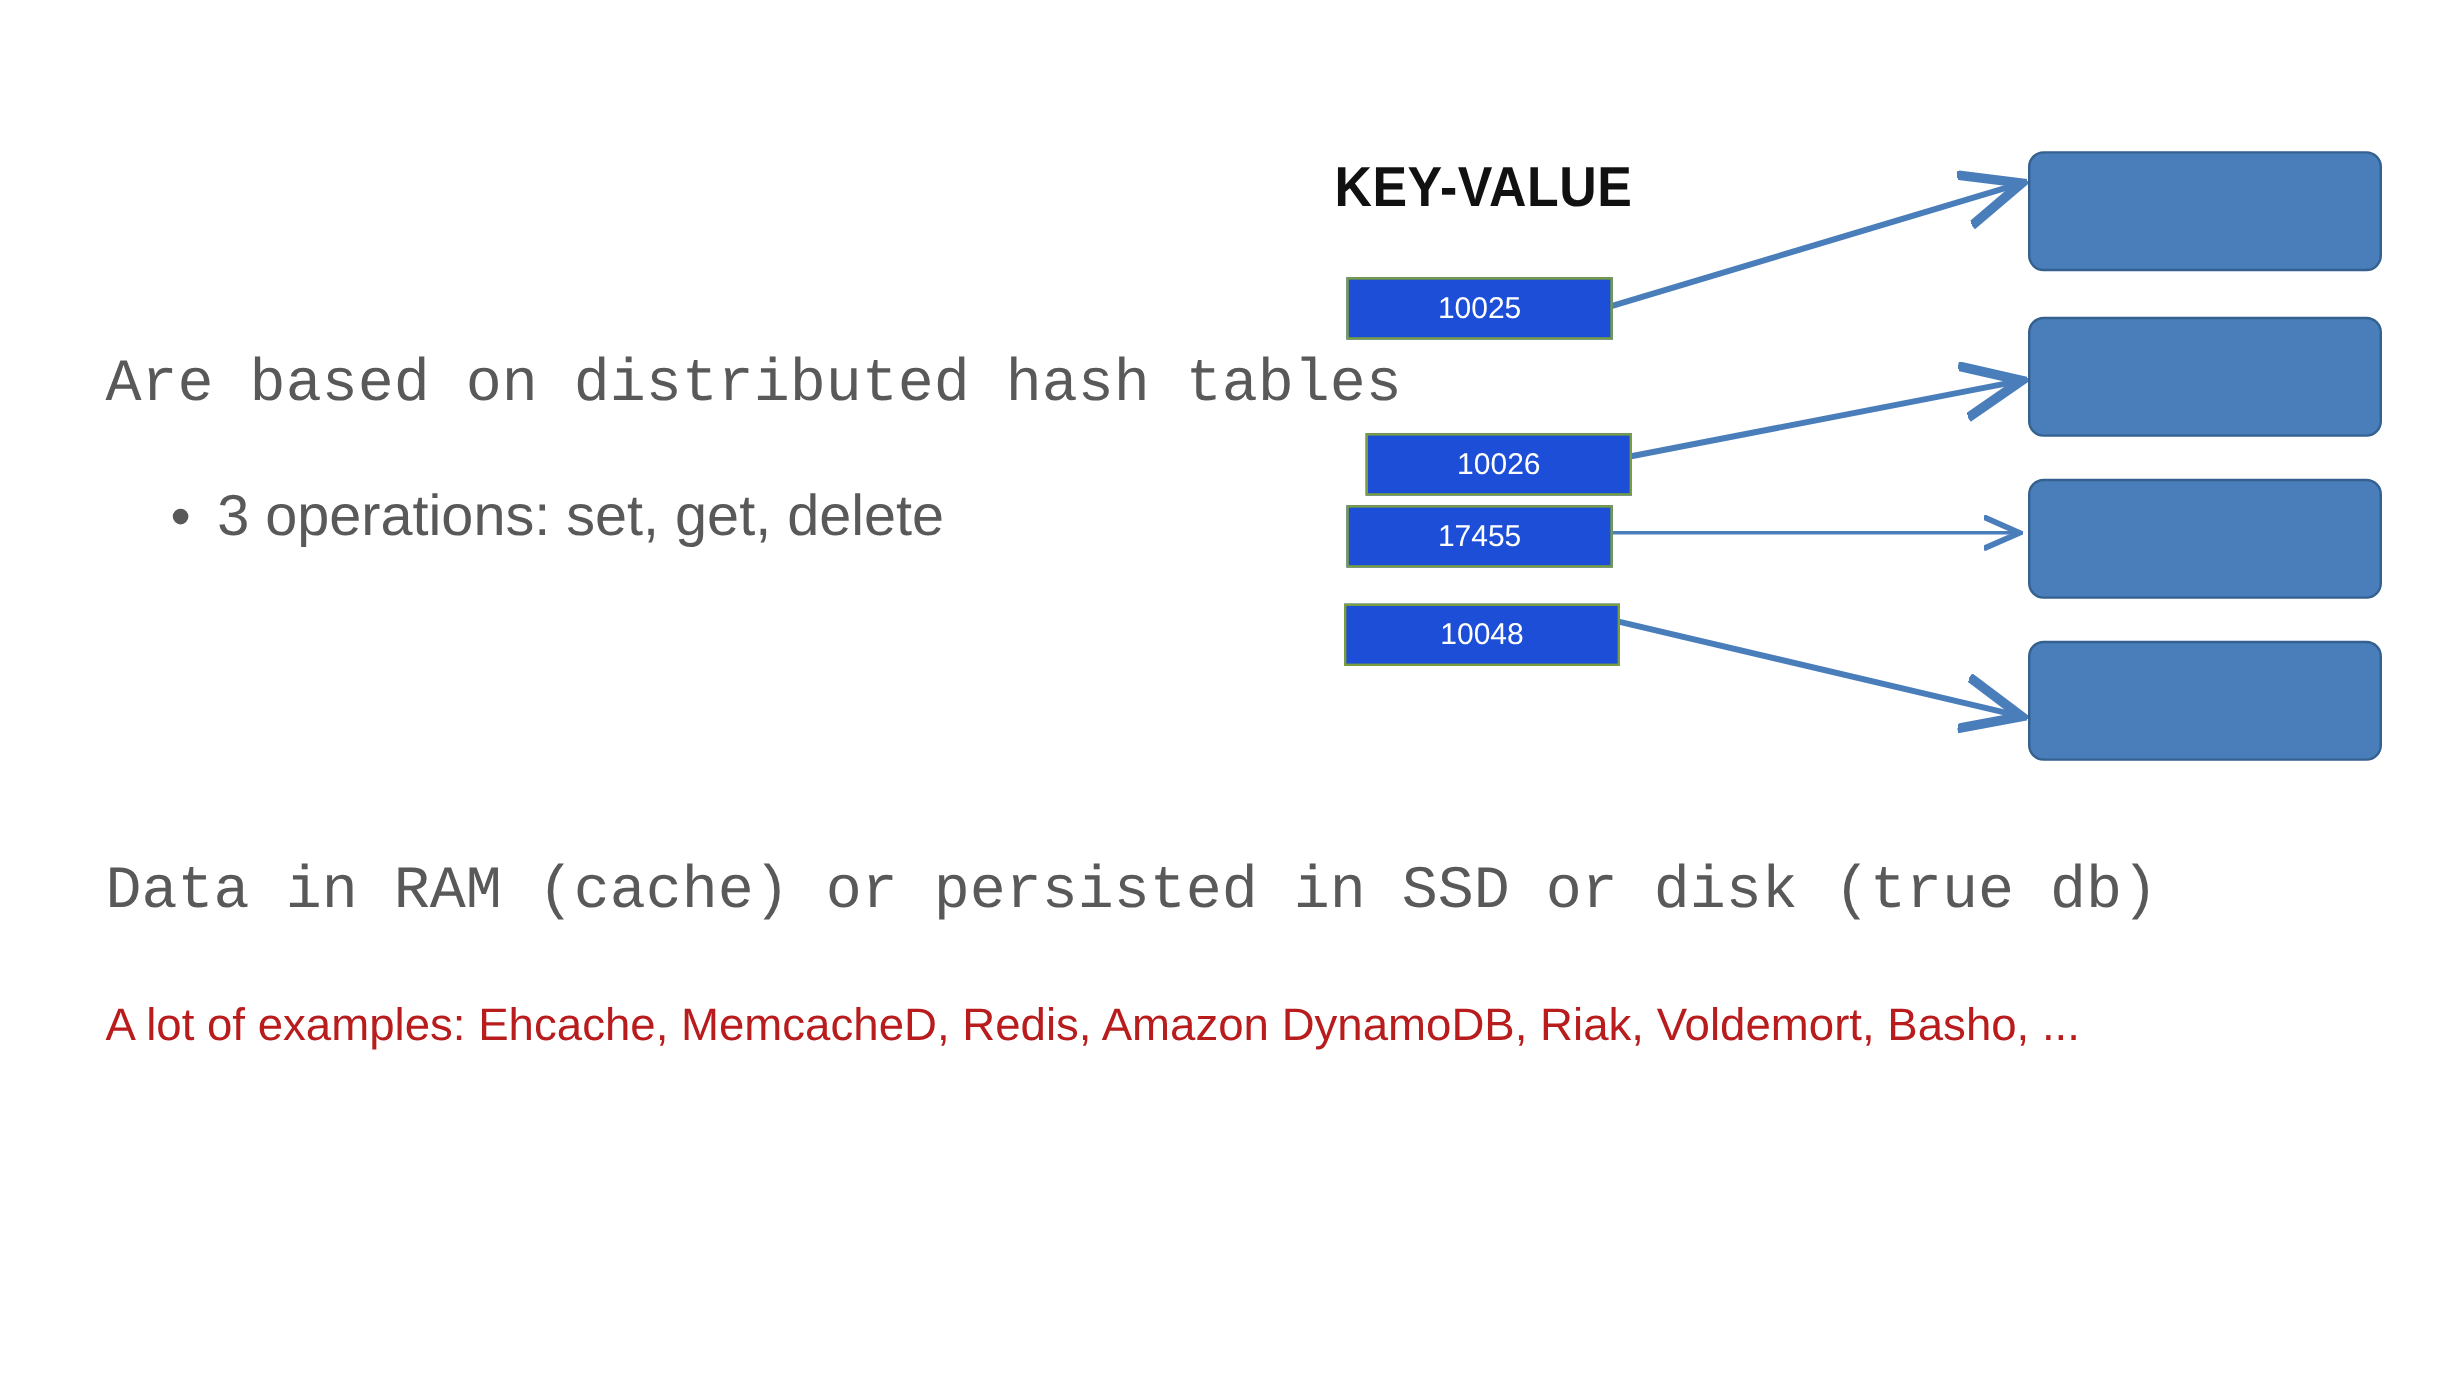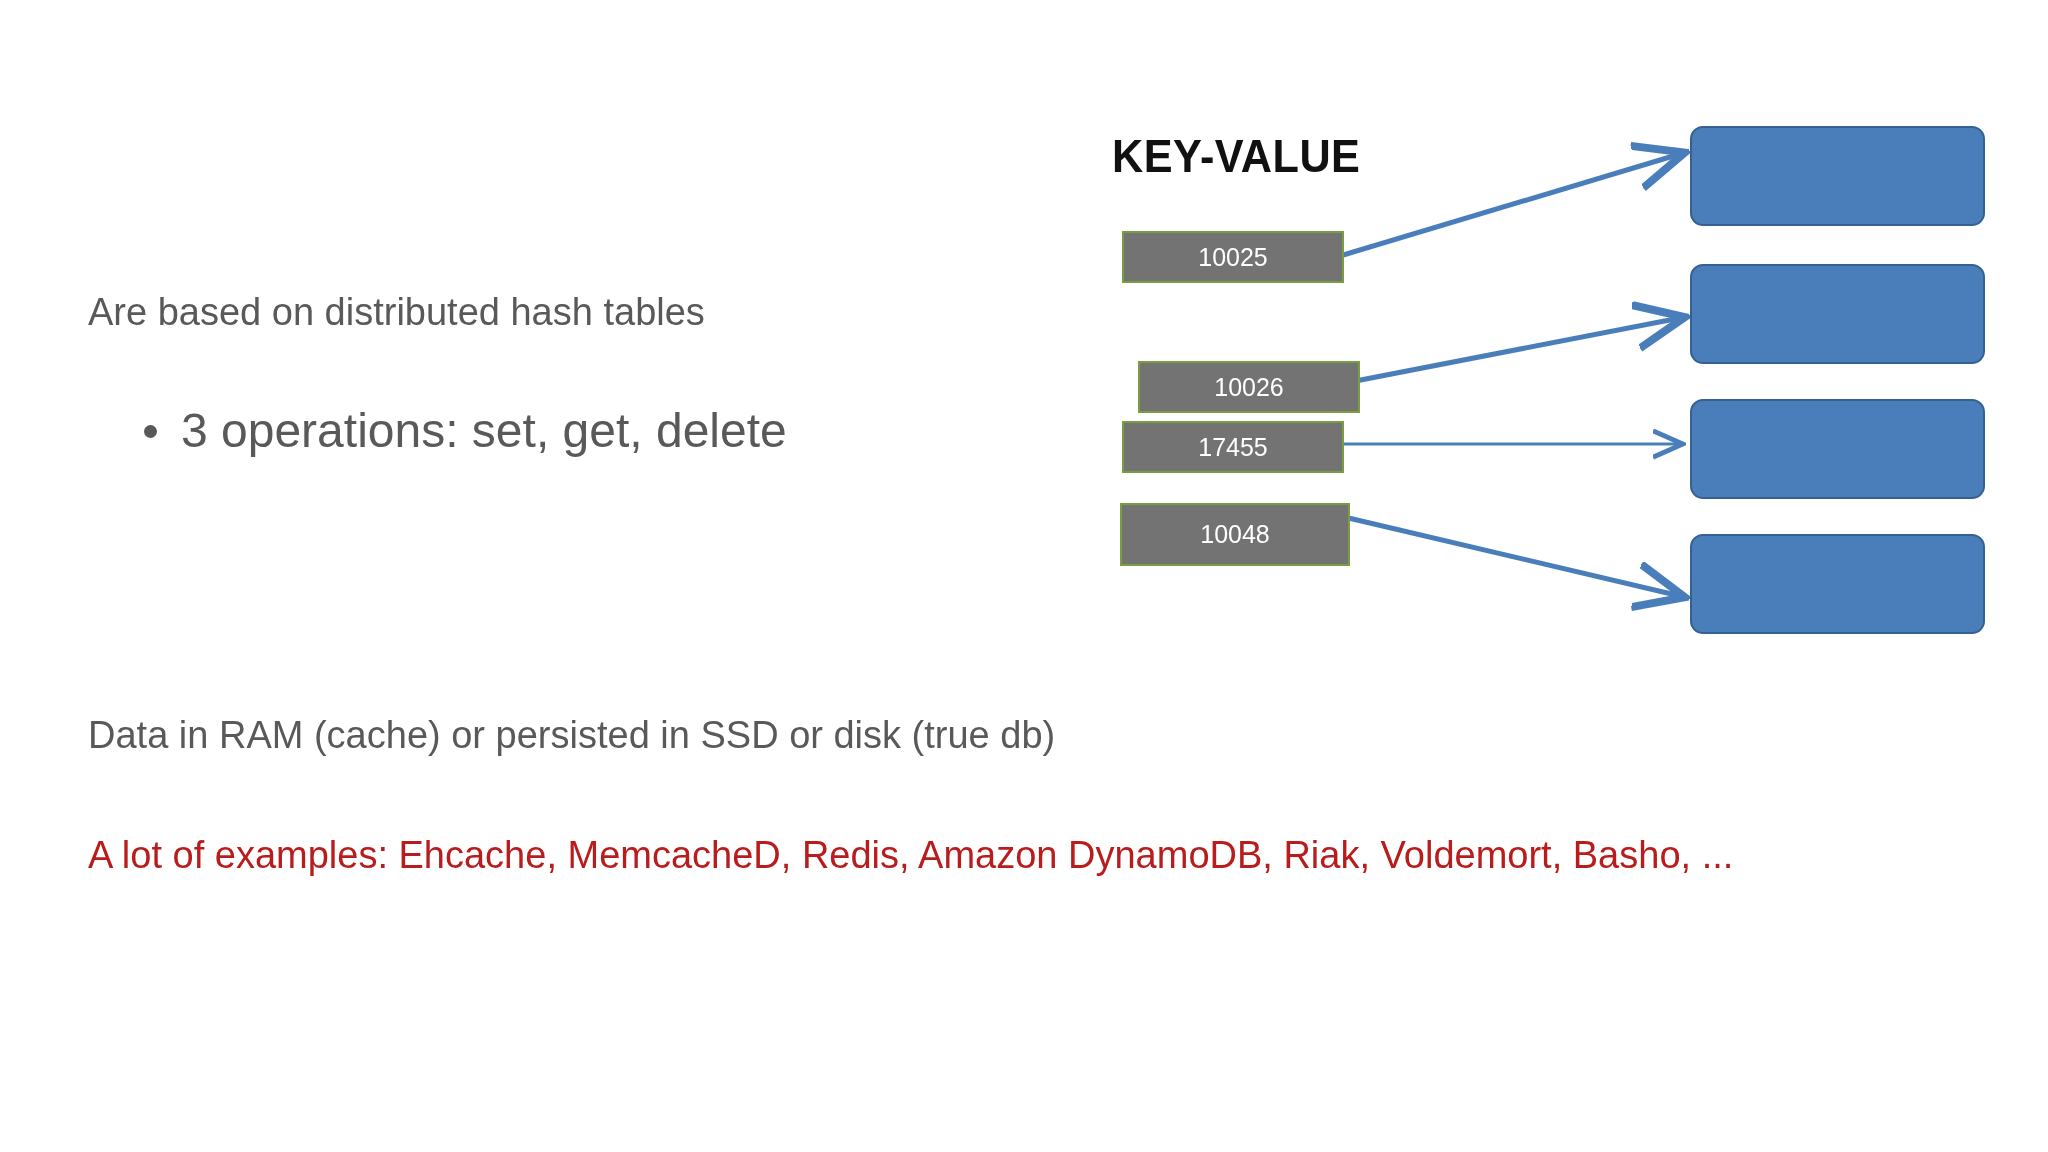--- a/index.html
+++ b/index.html
@@ -28,23 +28,24 @@
     font-size: 69px;
     line-height: 1.0;
     color: #000000;
     letter-spacing: -0.5px;
     white-space: nowrap;
   }
 
   .body-line {
     position: absolute;
     color: #595959;
-    font-size: 38px;
+    font-size: 50px;
     line-height: 1.35;
     white-space: nowrap;
+    font-family: Liberation Mono, monospace;
   }
 
   .body-line.lead      { left: 88px; top: 287px; }
   .body-line.ram       { left: 88px; top: 710px; }
 
   .examples {
     position: absolute;
     left: 88px;
     top: 828px;
     width: 1790px;
@@ -98,21 +99,21 @@
     color: #111111;
     font-family: "Liberation Sans Narrow", "Liberation Sans", sans-serif;
     letter-spacing: 0.5px;
     transform: scaleX(0.92);
     transform-origin: left center;
     white-space: nowrap;
   }
 
   .key-box {
     position: absolute;
-    background: #737373;
+    background: #1d4ed8;
     border: 2px solid #7A9E3F;
     box-sizing: border-box;
     display: flex;
     align-items: center;
     justify-content: center;
     color: #ffffff;
     font-size: 25px;
   }
 
   .value-box {
@@ -158,21 +159,21 @@
 
     <div class="key-box" style="left:22px;  top:135px; width:222px; height:52px;">
       <span>10025</span>
     </div>
     <div class="key-box" style="left:22px;  top:265px; width:222px; height:52px;margin-left:16px;">
       <span>10026</span>
     </div>
     <div class="key-box" style="left:22px;  top:325px; width:222px; height:52px;">
       <span>17455</span>
     </div>
-    <div class="key-box" style="left:20px;  top:407px; width:230px; height:63px;">
+    <div class="key-box" style="left:20px;  top:407px; width:230px; height:52px;">
       <span>10048</span>
     </div>
 
     <div class="value-box" style="left:590px; top:30px;  width:295px; height:100px;">
       <span></span>
     </div>
     <div class="value-box" style="left:590px; top:168px; width:295px; height:100px;">
       <span></span>
     </div>
     <div class="value-box" style="left:590px; top:303px; width:295px; height:100px;">

